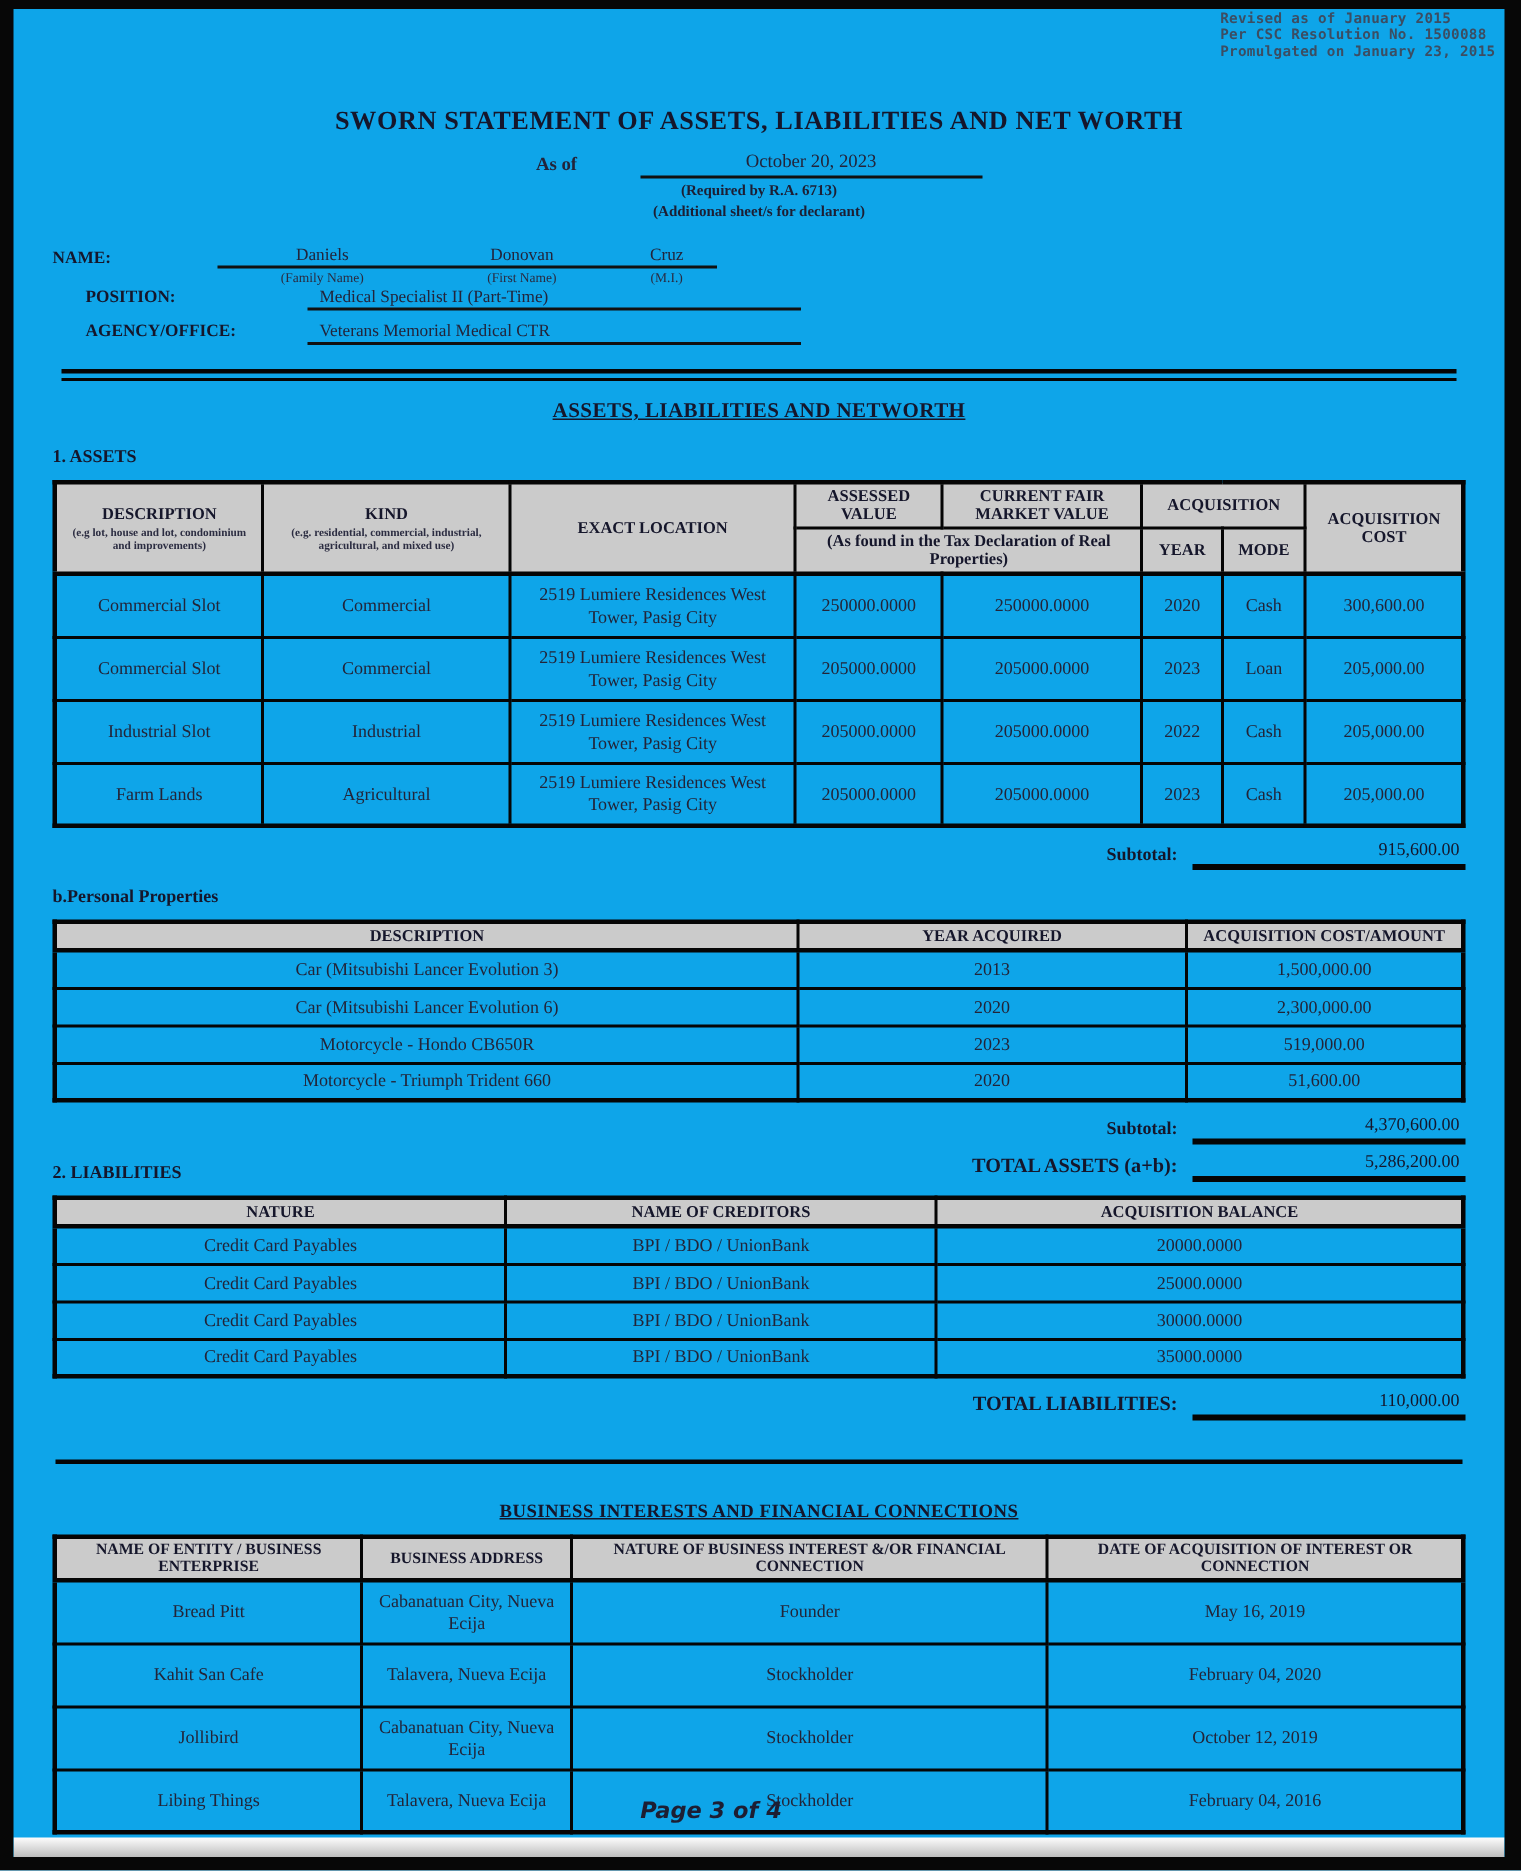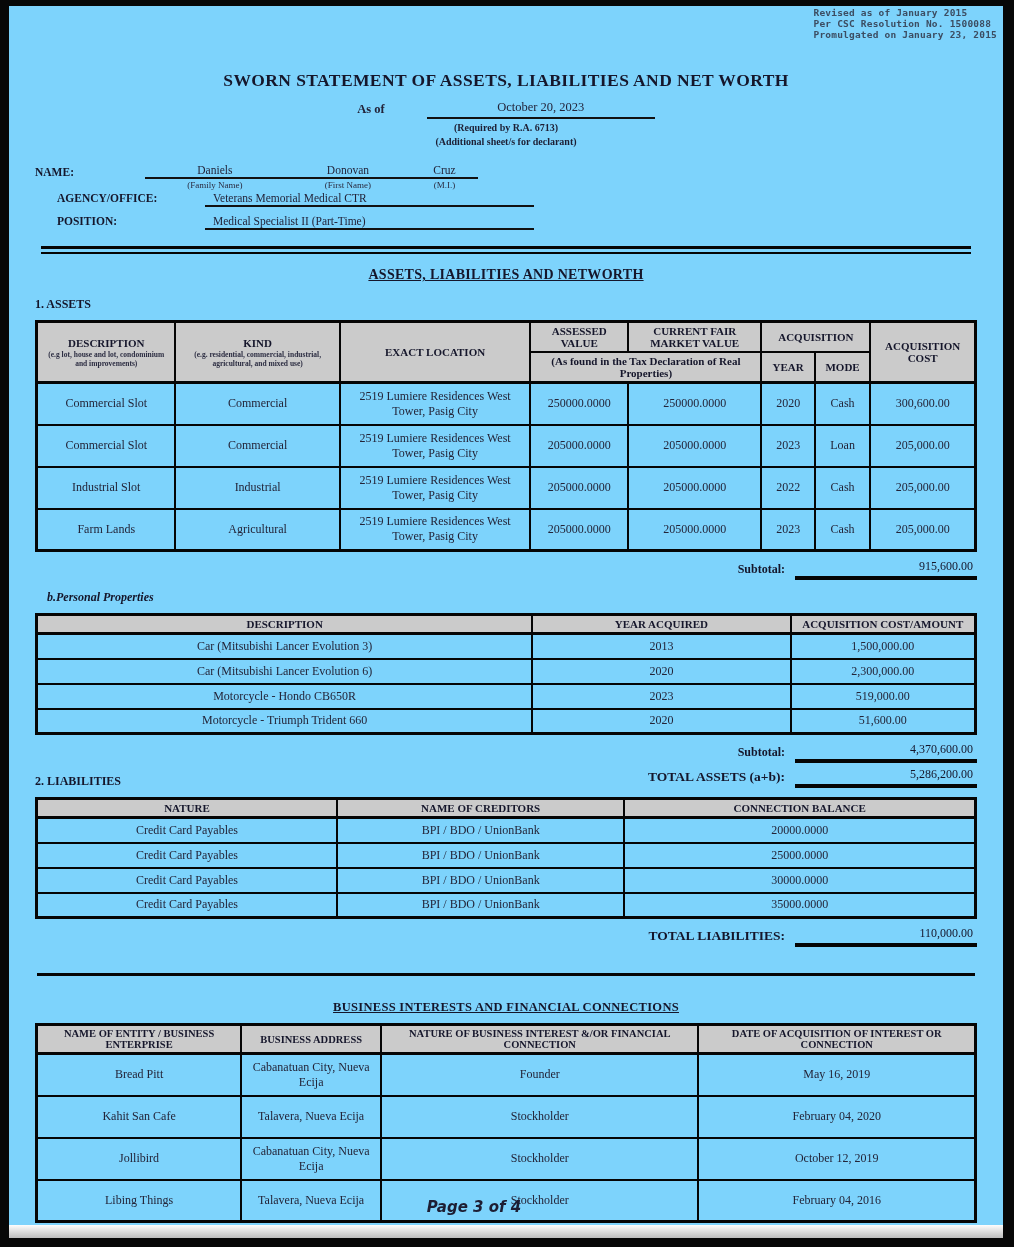--- a/index.html
+++ b/index.html
@@ -1,19 +1,19 @@
 <!DOCTYPE html>
 <html><head>
 <meta charset="utf-8">
 <style>
   * { margin:0; padding:0; box-sizing:border-box; }
   html,body { width:1014px; background:#e8e8e8; }
   body { font-family:"Liberation Serif","DejaVu Serif",serif; color:#23243a; }
   .frame {
-    width:1014px; height:1247px; background:#7dd3fc; position:relative; overflow:hidden;
+    width:1014px; height:1247px; background:#0ea5e9; position:relative; overflow:hidden;
     border:solid #070707; border-width:6px 11px 9px 9px;
   }
   .content { padding:0 26px; position:relative; }
 
   
   .corner-note {
     position:absolute; top:1px; right:6px; text-align:left;
     font-family:"DejaVu Sans Mono",monospace; font-size:9.5px; font-weight:bold;
     color:#3c4d62; line-height:11px; letter-spacing:0.2px;
   }
@@ -109,26 +109,26 @@
           </div>
           <div class="caps-row">
             <span class="nm-fam">(Family Name)</span>
             <span class="nm-fir">(First Name)</span>
             <span class="nm-mi">(M.I.)</span>
           </div>
         </div>
       </div>
       <div class="id-right">
         <div class="id-row">
+          <span class="id-label">POSITION:</span>
+          <span class="id-value">Medical Specialist II (Part-Time)</span>
+        </div>
+        <div class="id-row">
           <span class="id-label">AGENCY/OFFICE:</span>
           <span class="id-value">Veterans Memorial Medical CTR</span>
-        </div>
-        <div class="id-row">
-          <span class="id-label">POSITION:</span>
-          <span class="id-value">Medical Specialist II (Part-Time)</span>
         </div>
       </div>
     </div>
 
     <div class="double-rule"></div>
 
     <div class="sec-heading">ASSETS, LIABILITIES AND NETWORTH</div>
     <div class="lvl1">1. ASSETS</div>
 
     <table class="tbl rp">
@@ -206,21 +206,21 @@
           <td>205,000.00</td>
         </tr>
       </tbody>
     </table>
 
     <div class="amount-row">
       <span class="amt-label">Subtotal:</span>
       <span class="amt-value">915,600.00</span>
     </div>
 
-    <div class="lvl2" style="margin-left:12px;font-style:italic;">b.Personal Properties</div>
+    <div class="lvl2" style="margin-left:0;">b.Personal Properties</div>
 
     <table class="tbl pp">
       <colgroup>
           <col style="width:52.8%">
           <col style="width:27.5%">
           <col style="width:19.7%">
         </colgroup>
       <thead>
         <tr>
           <th>DESCRIPTION</th>
@@ -267,21 +267,21 @@
     <table class="tbl lb">
       <colgroup>
           <col style="width:32%">
           <col style="width:30.6%">
           <col style="width:37.4%">
         </colgroup>
       <thead>
         <tr>
           <th>NATURE</th>
           <th>NAME OF CREDITORS</th>
-          <th>CONNECTION BALANCE</th>
+          <th>ACQUISITION BALANCE</th>
         </tr>
       </thead>
       <tbody>
         <tr>
           <td>Credit Card Payables</td>
           <td>BPI / BDO / UnionBank</td>
           <td>20000.0000</td>
         </tr>
         <tr>
           <td>Credit Card Payables</td>

